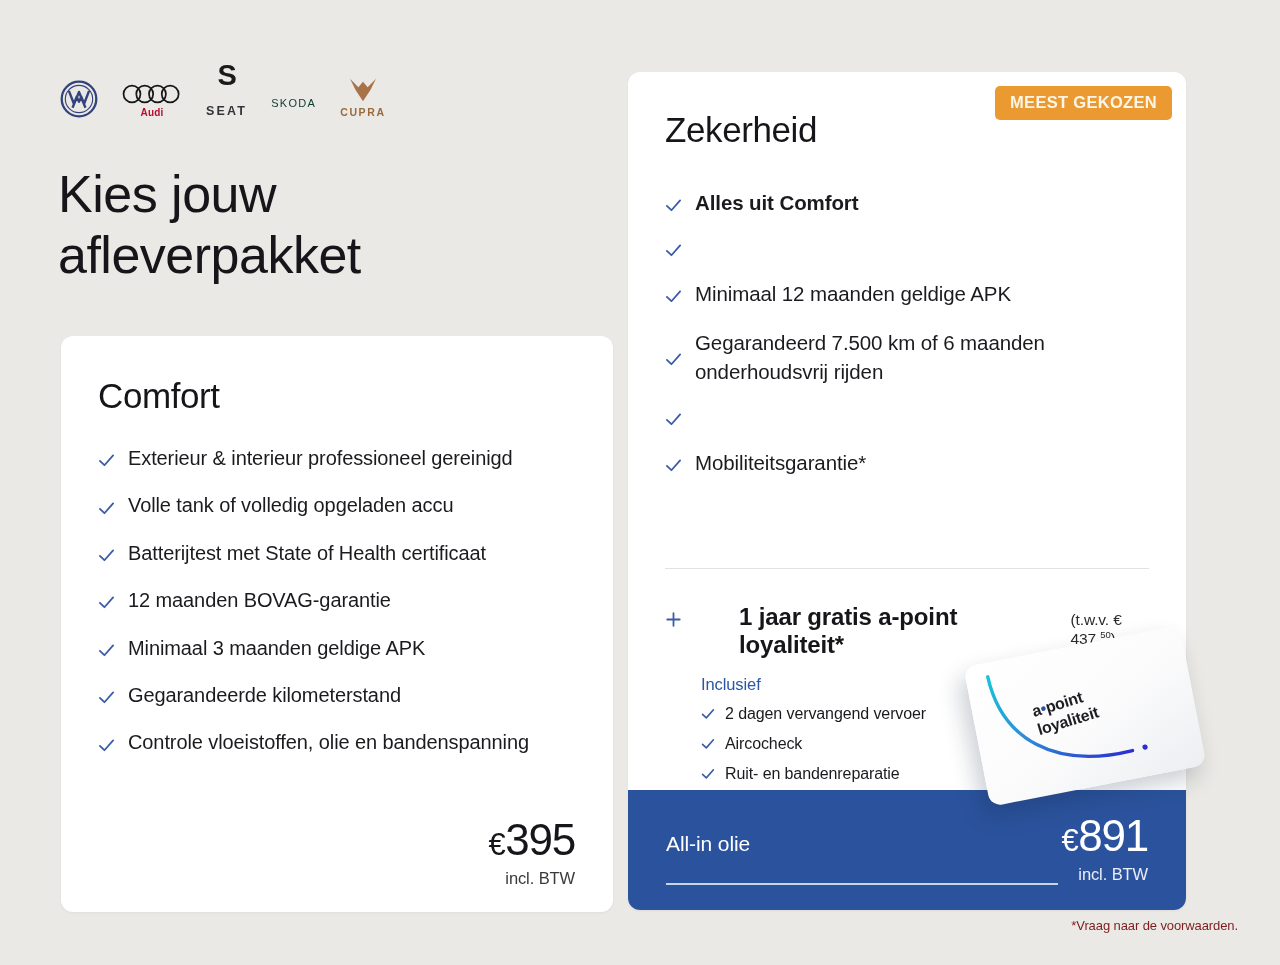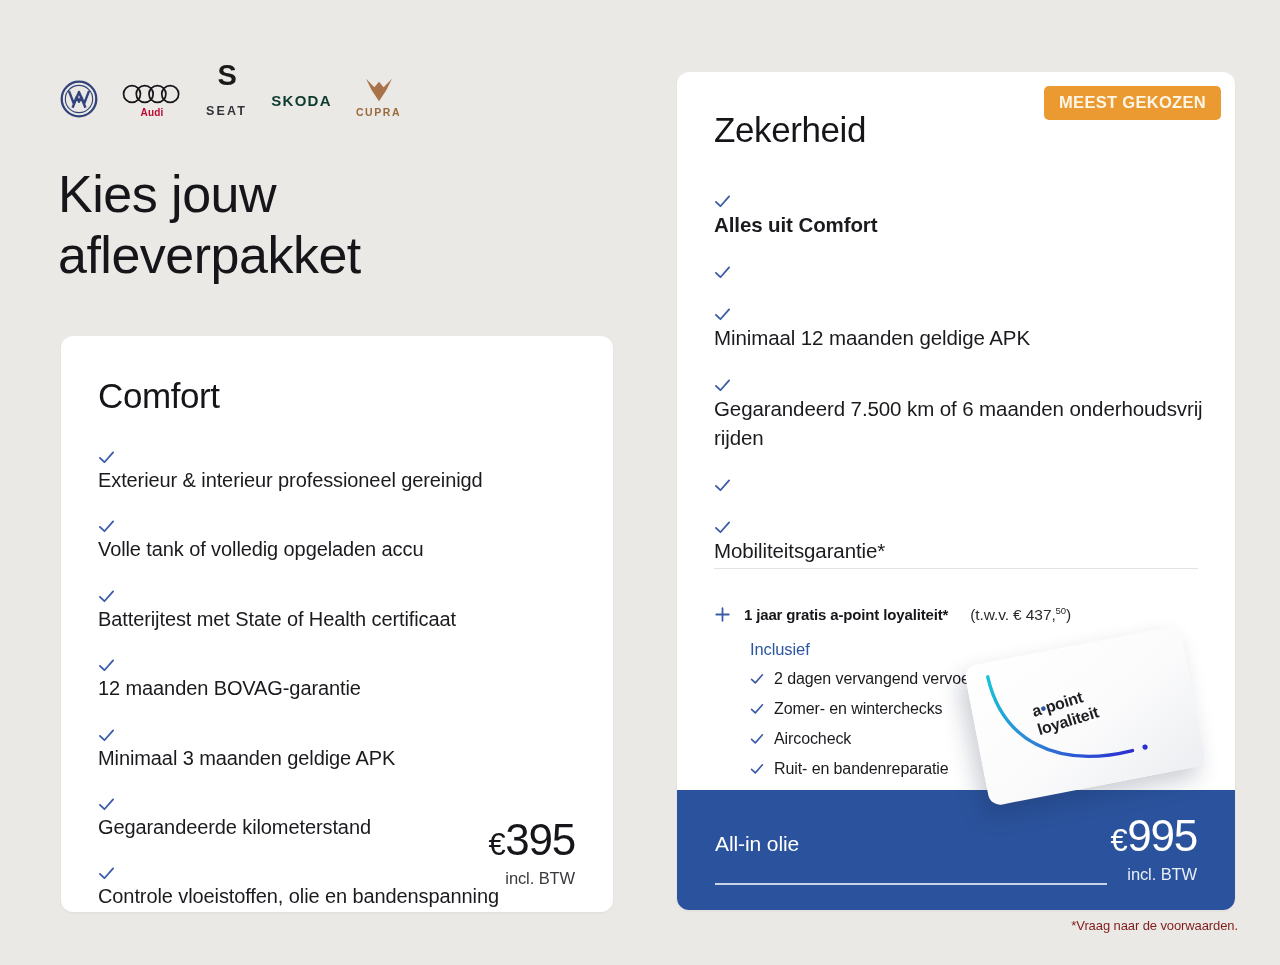--- a/index.html
+++ b/index.html
@@ -21,40 +21,40 @@
 
   .vw-mark{ width:38px; height:38px; }
   .audi-mark{ width:60px; height:22px; }
   .audi-word{
     font-size:10px; font-weight:bold; color:#bb0a30; letter-spacing:.2px;
     margin-top:2px;
   }
   .seat-mark{ font-size:29px; font-weight:bold; letter-spacing:-1px; line-height:.85; color:#1a1a1a;}
   .seat-word{ font-size:12.5px; font-weight:bold; letter-spacing:2.2px; color:#33333a; margin-top:16px;}
   .skoda-word{
-    font-size:15px; font-weight:bold; letter-spacing:1.3px; color:#0e3a2f;
+    font-size:11px; font-weight:normal; letter-spacing:1.3px; color:#0e3a2f;
     margin-bottom:9px;
   }
   .cupra-mark{ width:30px; height:26px; }
   .cupra-word{ font-size:10.5px; font-weight:bold; letter-spacing:1.6px; color:#9a6a3c; margin-top:3px;}
 
   
   .headline{
     position:absolute; left:58px; top:164px;
     font-size:52px; font-weight:400; line-height:1.18;
     letter-spacing:-.5px; color:#16161a; max-width:470px;
   }
 
   
   .card{
     position:absolute; background:#ffffff; border-radius:12px;
     box-shadow:0 1px 3px rgba(0,0,0,.05);
   }
   .card-comfort{ left:61px; top:336px; width:552px; height:576px; }
-  .card-zekerheid{ left:677px; top:72px; width:558px; height:838px; overflow:hidden; }
+  .card-zekerheid{ left:628px; top:72px; width:558px; height:838px; overflow:hidden; }
 
   .card-title{
     font-size:35px; font-weight:500; letter-spacing:-.4px; color:#16161a;
   }
   .card-comfort .card-title{ position:absolute; left:37px; top:40px; }
   .card-zekerheid .card-title{ position:absolute; left:37px; top:38px; }
 
   
   .badge{
     position:absolute; right:14px; top:14px;
@@ -63,44 +63,43 @@
     padding:7px 15px 8px; border-radius:5px;
   }
 
   
   ul{ list-style:none; }
   .feat-list{ position:absolute; }
   .comfort-list{ left:37px; top:108px; width:470px; }
   .zeker-list{  left:37px; top:116px; width:490px; }
 
   .feat{
-    display:flex; align-items:flex-start; 
+    display:flex; align-items:center; gap:13px;
     margin-bottom:20px;
-    flex-direction:column;
   }
   .comfort-list .feat{ margin-bottom:19px; }
   .zeker-list .feat{ margin-bottom:20px; }
 
   .check{ flex:0 0 auto; width:17px; height:17px; margin-top:5px; }
   .feat-text{ font-size:20px; line-height:1.42; color:#1b1b1f; letter-spacing:-.1px;}
   .zeker-list .feat-text{ font-size:20.5px; }
   .feat-text.bold{ font-weight:bold; }
 
   
   .divider{
     position:absolute; left:37px; top:496px; width:484px; height:1px;
     background:#e2e2e0;
   }
 
   
   .loyalty{ position:absolute; left:37px; top:531px; width:500px; }
   .loyalty-head{ display:flex; align-items:baseline; gap:13px; }
   .plus{ flex:0 0 auto; width:17px; height:17px; position:relative; top:3px; }
   .loyalty-title{
-    font-size:15px; font-weight:bold; color:#16161a; letter-spacing:-.15px;
+    font-size:24px; font-weight:bold; color:#16161a; letter-spacing:-.15px;margin-left:44px;
   }
   .loyalty-value{
     font-size:15.5px; font-weight:400; color:#2a2a2e; margin-left:9px; letter-spacing:-.1px;
   }
   .loyalty-value sup{ font-size:9.5px; vertical-align:super; }
 
   .inclusief-label{
     margin-top:16px; margin-left:36px;
     font-size:16.5px; color:#2b56a4; letter-spacing:-.1px;
   }
@@ -312,26 +311,20 @@
     </div>
 
     <div class="inclusief-label">Inclusief</div>
 
     <ul class="sub-list">
       <li class="sub-feat">
         <svg class="sub-check" viewBox="0 0 18 18">
           <path d="M2 9.4 L6.8 14 L16 3.6" fill="none" stroke="#3a5ba8" stroke-width="2.1" stroke-linecap="round" stroke-linejoin="round"></path>
         </svg>
         <span class="sub-text">2 dagen vervangend vervoer</span>
-      </li>
-      <li class="sub-feat">
-        <svg class="sub-check" viewBox="0 0 18 18">
-          <path d="M2 9.4 L6.8 14 L16 3.6" fill="none" stroke="#3a5ba8" stroke-width="2.1" stroke-linecap="round" stroke-linejoin="round"></path>
-        </svg>
-        <span class="sub-text">Zomer- en winterchecks</span>
       </li>
       <li class="sub-feat">
         <svg class="sub-check" viewBox="0 0 18 18">
           <path d="M2 9.4 L6.8 14 L16 3.6" fill="none" stroke="#3a5ba8" stroke-width="2.1" stroke-linecap="round" stroke-linejoin="round"></path>
         </svg>
         <span class="sub-text">Aircocheck</span>
       </li>
       <li class="sub-feat">
         <svg class="sub-check" viewBox="0 0 18 18">
           <path d="M2 9.4 L6.8 14 L16 3.6" fill="none" stroke="#3a5ba8" stroke-width="2.1" stroke-linecap="round" stroke-linejoin="round"></path>
@@ -339,21 +332,21 @@
         <span class="sub-text">Ruit- en bandenreparatie</span>
       </li>
     </ul>
   </div>
 
   <div class="blue-bar">
     <div class="allin-label">All-in olie</div>
     <div class="allin-rule"></div>
     <div class="blue-price">
       <div class="price">
-        <span class="cur">€</span><span>995</span>
+        <span class="cur">€</span><span>891</span>
       </div>
       <div class="price-sub">incl. BTW</div>
     </div>
   </div>
 </section>
 
 <div class="loyalty-card">
   <svg class="lc-arc" viewBox="0 0 220 142">
     <defs>
       <linearGradient id="arcg" x1="0" y1="0" x2="1" y2="1">

